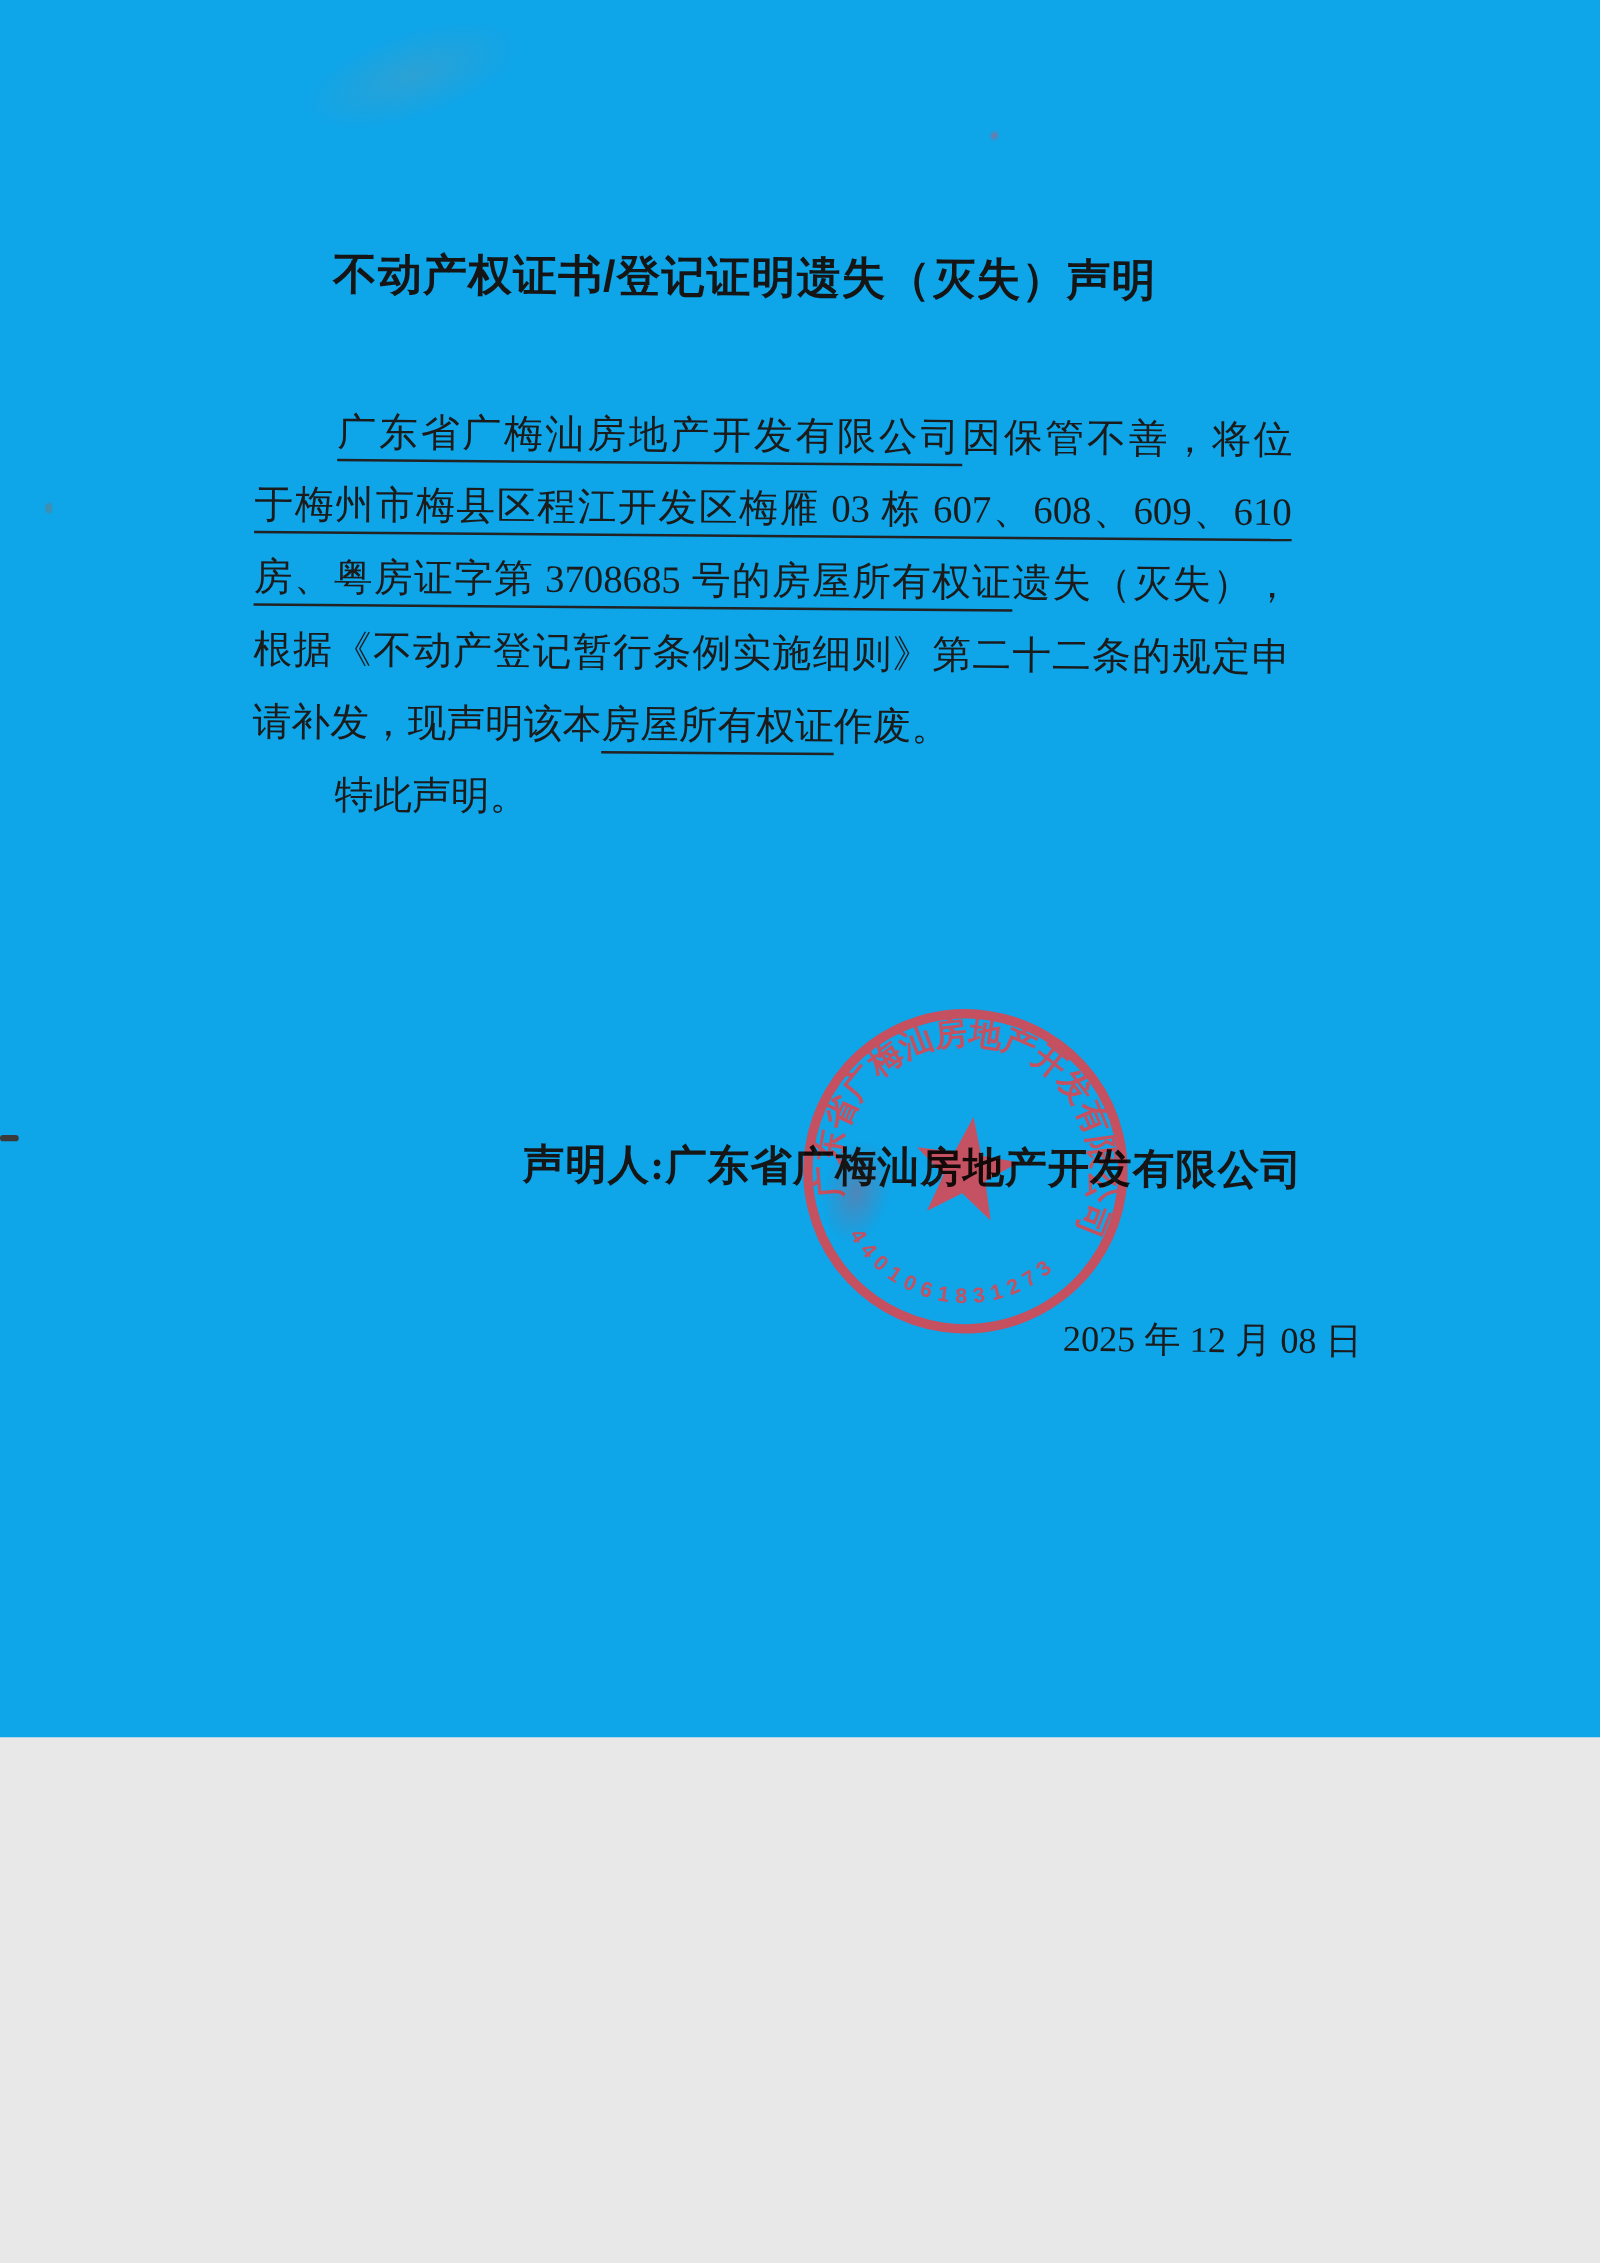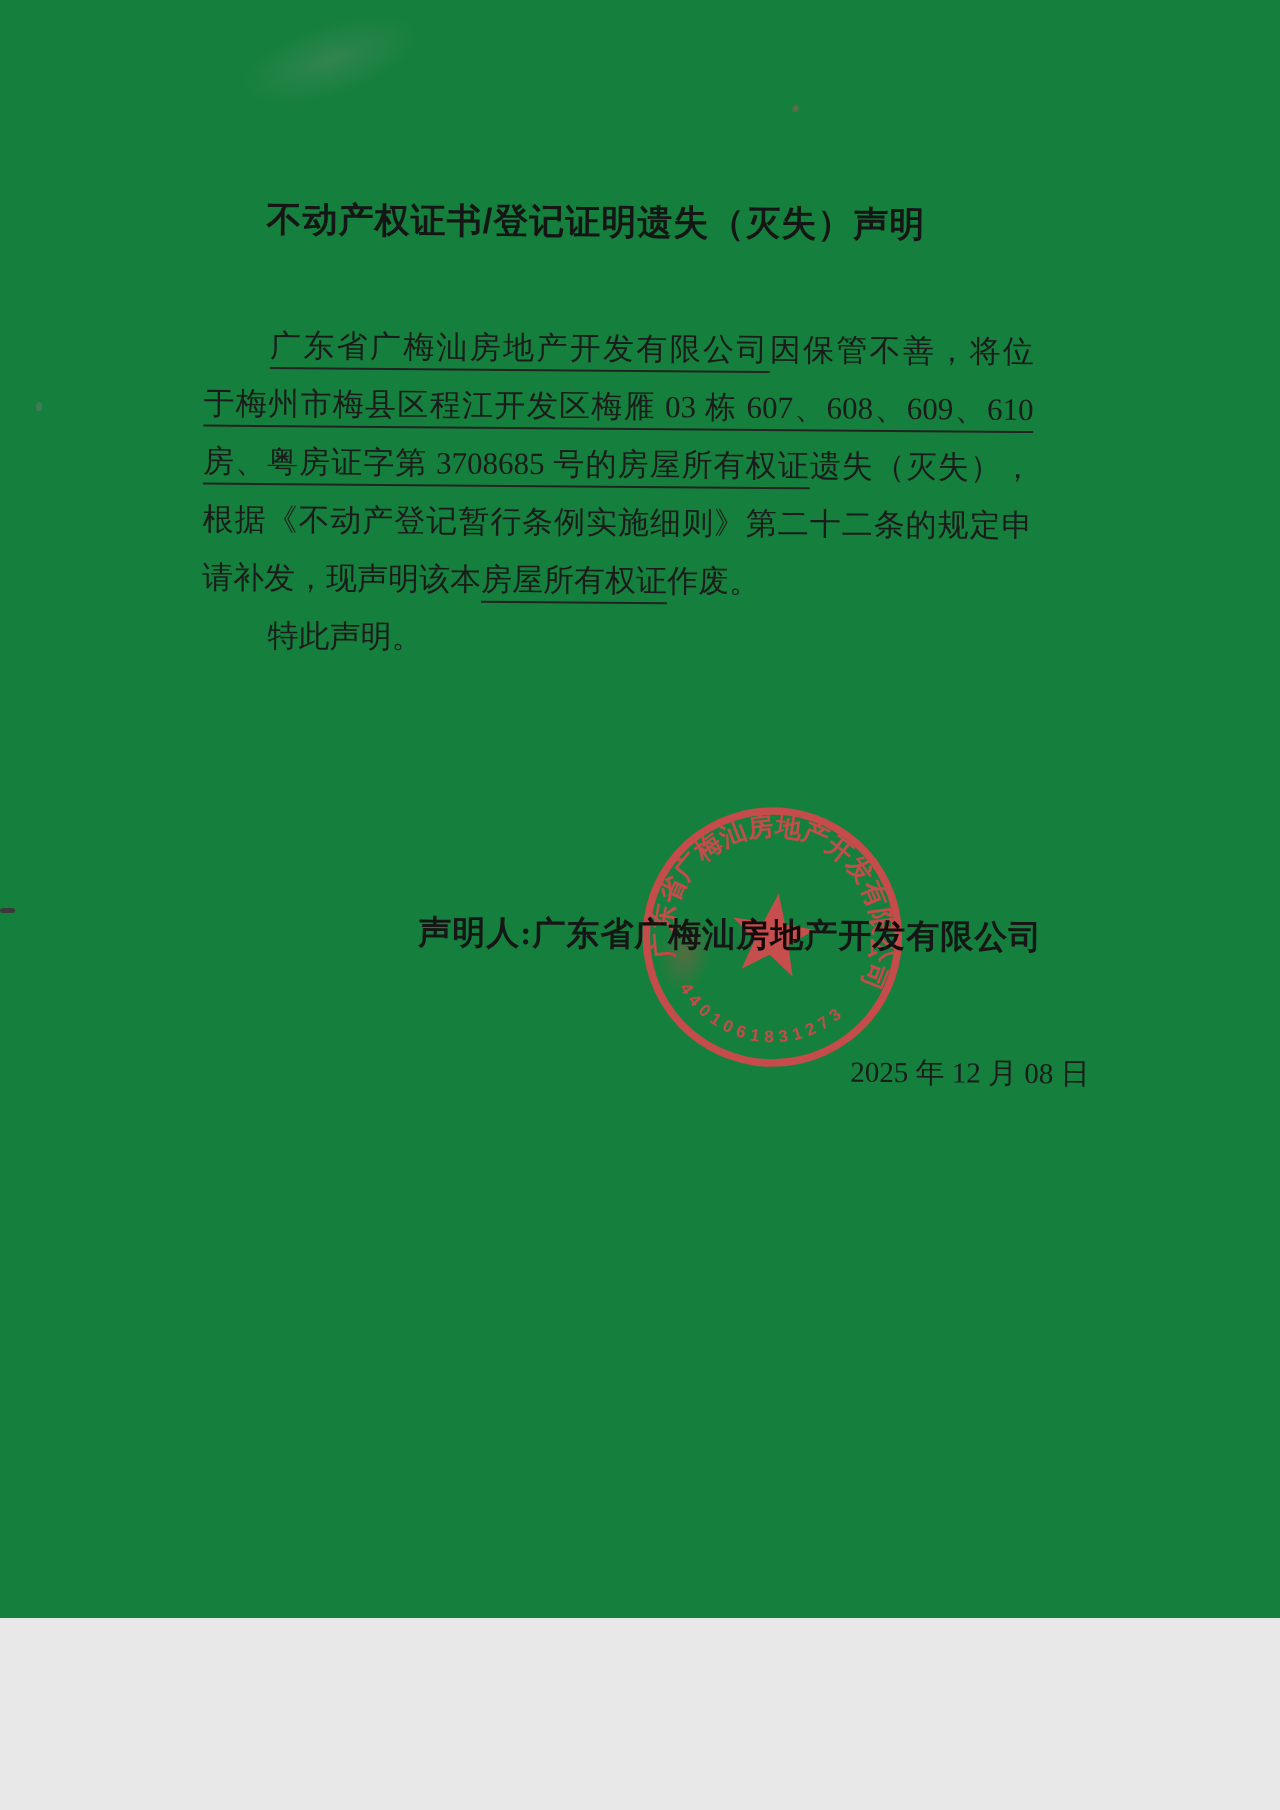--- a/index.html
+++ b/index.html
@@ -1,23 +1,23 @@
 <!DOCTYPE html>
 <html><head>
 <meta charset="utf-8">
 <style>
   * { margin: 0; padding: 0; box-sizing: border-box; }
   html, body { background: #e8e8e8; }
 
   .page {
     position: relative;
     width: 1280px;
-    height: 1618px;
+    height: 1390px;
     margin: 0 auto;
-    background: #15803d;
+    background: #0ea5e9;
     overflow: hidden;
     font-family: "Liberation Serif", "DejaVu Serif", serif;
     color: #1b1b1b;
   }
 
   
   .smudge-top {
     position: absolute; left: 200px; top: 10px; width: 260px; height: 100px;
     background: radial-gradient(closest-side, rgba(150,148,140,0.22), rgba(150,148,140,0) 70%);
     transform: rotate(-18deg);

